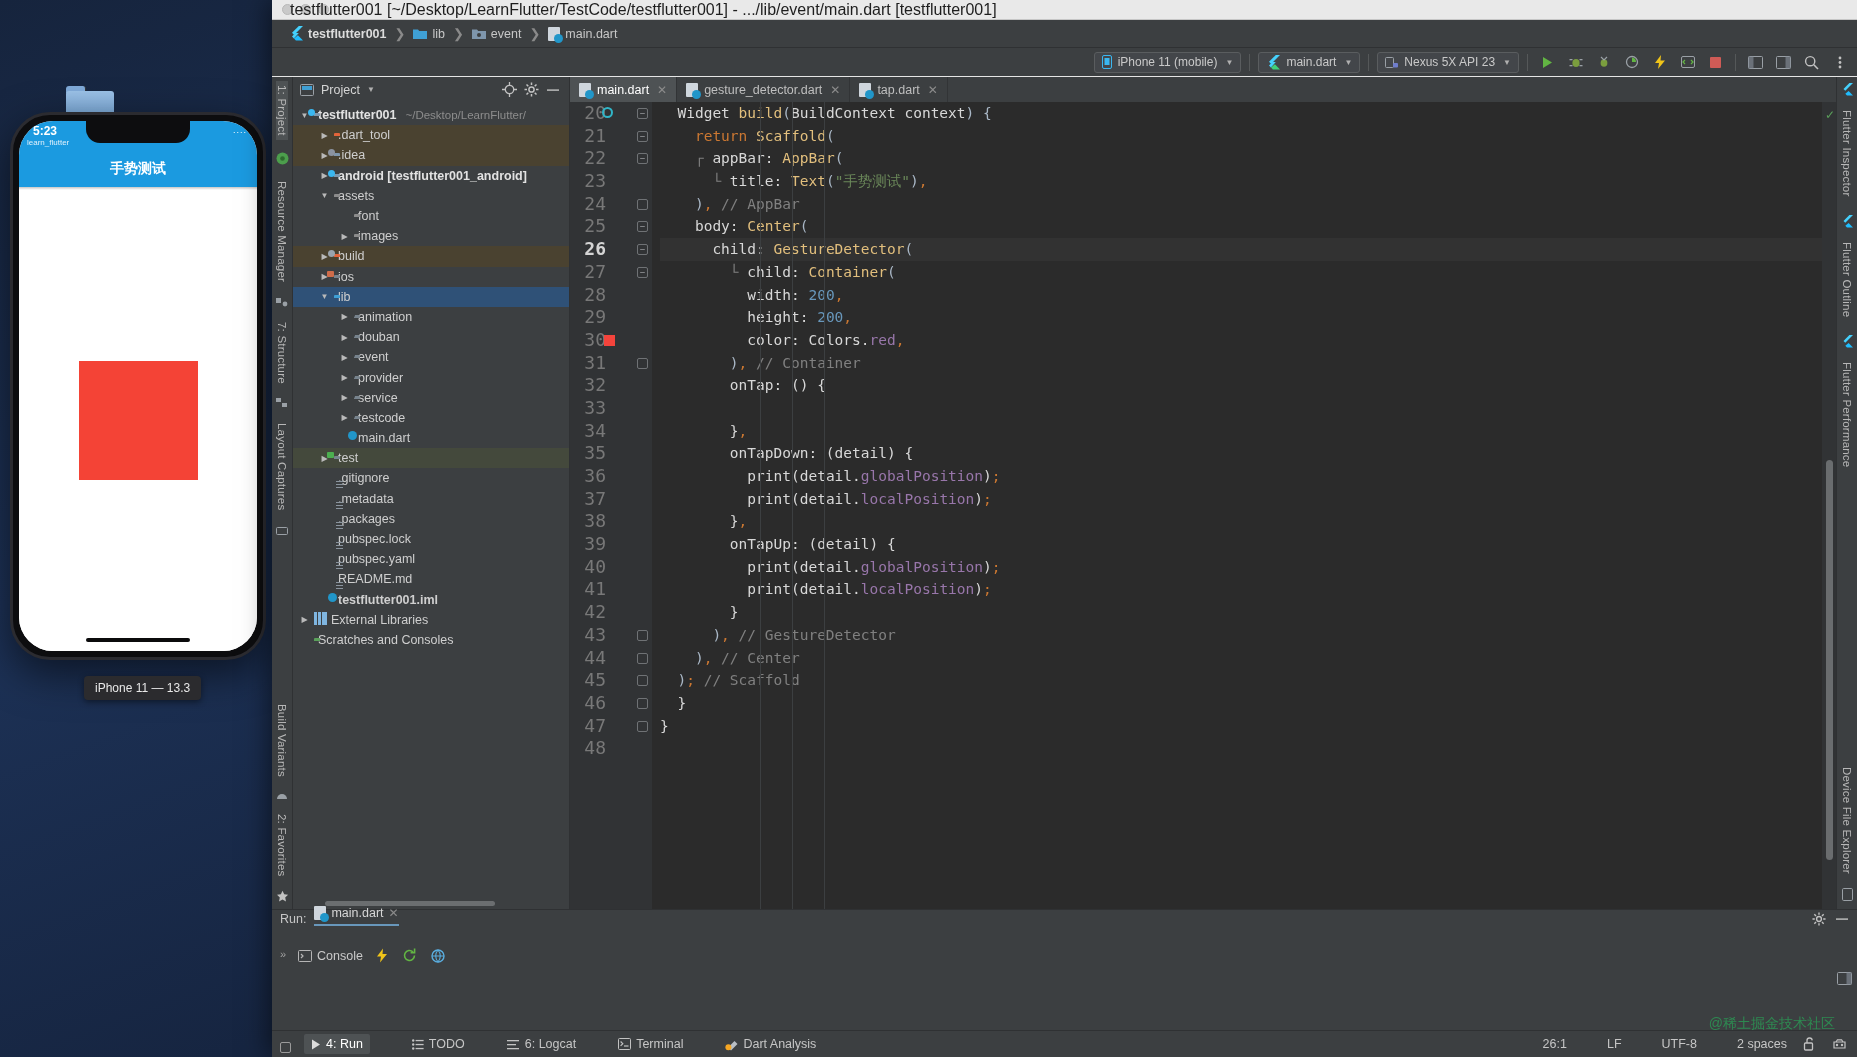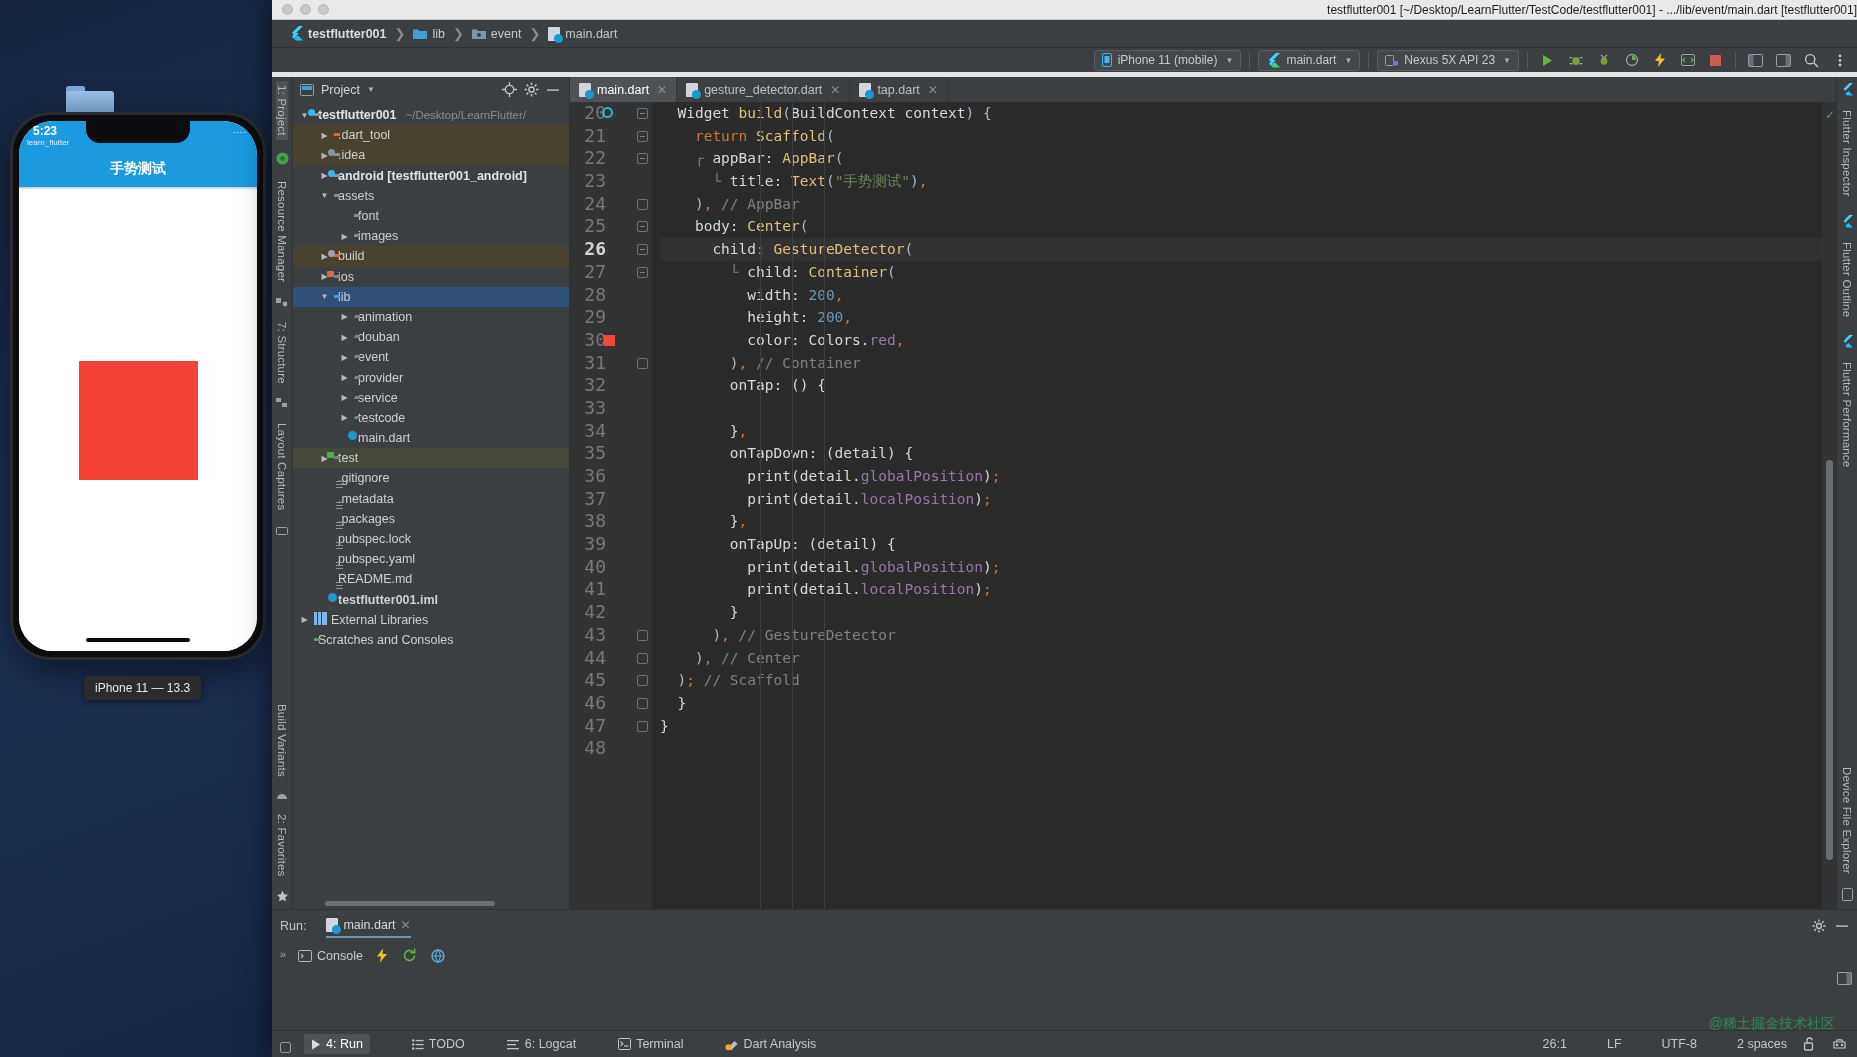--- a/index.html
+++ b/index.html
@@ -91,38 +91,38 @@
   
   #titlebar {
     height:20px; background:#e9e9e9; color:#2b2b2b;
     display:flex; align-items:center; position:relative;
     border-bottom:1px solid #c6c6c6; flex:none;
   }
   .traffic { display:flex; gap:7px; padding-left:10px; }
   .traffic span { width:11px;height:11px;border-radius:50%;background:#c9c9c9;
     border:1px solid #b8b8b8; display:block; }
   #title-text {
-    position:absolute; left:18px; right:0; text-align:right;
-    font-size:12px; color:#1e1e1e; pointer-events:none;
+    position:absolute; left:18px; right:0; text-align:left;
+    font-size:16px; color:#1e1e1e; pointer-events:none;
   }
 
   
   #navbar {
     height:28px; background:#3c3f41; display:flex; align-items:center;
     padding-left:14px; gap:2px; flex:none; border-bottom:1px solid #2f3133;
   }
   .crumb { display:flex; align-items:center; gap:5px; font-size:12.5px;
            color:#c7c7c7; padding:1px 3px; }
   .crumb.bold { font-weight:bold; color:#dcdcdc; }
   .crumb-sep { color:#8a8a8a; font-size:13px; padding:0 3px; }
 
   
   #toolbar {
     height:29px; background:#3c3f41; display:flex; align-items:center;
-    gap:5px; padding:0 6px; flex:none; border-bottom:5px solid #e5e5e5;
+    gap:5px; padding:0 6px; flex:none; border-bottom:1px solid #e5e5e5;
   }
   .tb-spacer { flex:1; }
   .tb-sep { width:1px; height:17px; background:#555859; margin:0 3px; }
   .combo {
     display:flex; align-items:center; gap:6px;
     height:21px; padding:0 7px;
     border:1px solid #5a5d5f; border-radius:3px;
     background:#43464a; font-size:12px; color:#c9c9c9;
     white-space:nowrap;
   }
@@ -245,21 +245,21 @@
   
   #right-strip {
     width:21px; background:#3c3f41; flex:none;
     display:flex; flex-direction:column; align-items:center;
     border-left:1px solid #2f3133; padding-top:6px; gap:10px;
   }
 
   
   #runpanel { height:121px; background:#3c3f41; flex:none; display:flex; flex-direction:column;
               border-top:1px solid #2f3133;}
-  #run-head { height:26px; display:flex; align-items:center; gap:20px; padding:16px 8px; position:relative;}
+  #run-head { height:26px; display:flex; align-items:flex-end; gap:8px; padding:16px 8px; position:relative;}
   #run-head .lbl { font-size:12.5px; color:#c6c6c6;}
   #run-head .runtab { display:flex; align-items:center; gap:5px;
       font-size:12.5px; color:#d6d6d6; border-bottom:2px solid #6897bb; height:24px;}
   #run-head .ctrls { position:absolute; right:8px; display:flex; gap:9px; align-items:center;}
   #run-body { flex:1; display:flex; }
   #run-side { width:22px; display:flex; flex-direction:column; align-items:center;
      padding-top:6px; color:#a0a0a0; font-size:11px; gap:12px;}
   #run-content { flex:1; display:flex; flex-direction:column;}
   #console-row { height:27px; display:flex; align-items:center; gap:13px; padding-left:4px;}
   .console-tab { display:flex;align-items:center;gap:5px; font-size:12.5px;color:#c9c9c9;}

